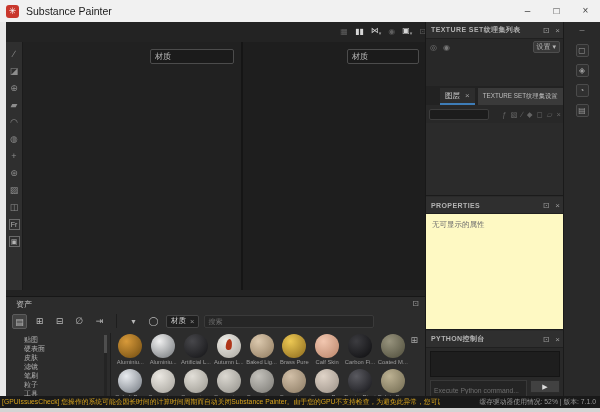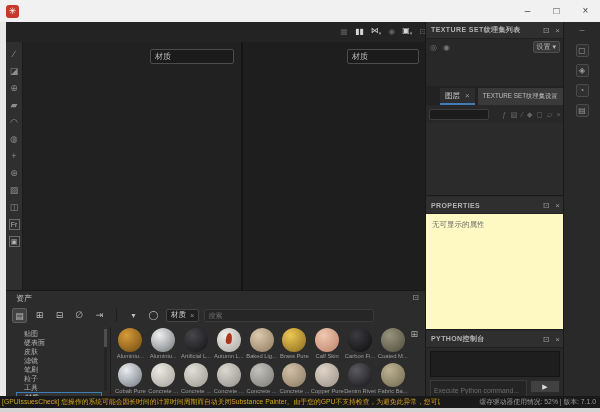--- a/index.html
+++ b/index.html
@@ -71,21 +71,21 @@
   .py-input::placeholder{color:#6d6d6d;}
   .py-run{width:32px;height:13px;background:#414141;border:1px solid #2b2b2b;color:#dcdcdc;font-size:7px;text-align:center;line-height:12px;}
 
   
   .rstrip{position:absolute;left:563px;top:22px;width:37px;height:374px;background:#292929;border-left:1px solid #1a1a1a;}
   .rstrip-dash{text-align:center;color:#8a8a8a;font-size:9px;height:16px;line-height:16px;}
   .rs-icons{display:flex;flex-direction:column;align-items:center;gap:7px;margin-top:6px;}
   .rs-ic{width:13px;height:13px;border:1px solid #4b4b4b;border-radius:2px;color:#9d9d9d;font-size:8px;text-align:center;line-height:12px;background:#303030;}
 
   
-  .assets{position:absolute;left:6px;top:290px;width:419px;height:106px;background:#2c2c2c;border-top:1px solid #171717;}
+  .assets{position:absolute;left:6px;top:296px;width:419px;height:106px;background:#2c2c2c;border-top:1px solid #171717;}
   .assets-title{position:absolute;left:10px;top:2px;font-size:8px;color:#c6c6c6;}
   .assets-popout{position:absolute;right:6px;top:2px;font-size:8px;color:#9a9a9a;}
   .assets-toolbar{position:absolute;left:6px;top:14px;height:20px;display:flex;align-items:center;gap:5px;}
   .as-ic{width:15px;height:15px;font-size:9px;color:#b9b9b9;text-align:center;line-height:15px;}
   .as-ic.active{background:#424242;border:1px solid #5c5c5c;border-radius:2px;}
   .as-sep{width:1px;height:14px;background:#1e1e1e;margin:0 4px;}
   .filter-chip{height:13px;background:#1f1f1f;border:1px solid #454545;border-radius:2px;display:flex;align-items:center;padding:0 4px;gap:4px;font-size:7.5px;color:#d0d0d0;}
   .filter-chip .x{color:#8f8f8f;}
   .assets-search{width:170px;height:13px;background:#262626;border:1px solid #3a3a3a;border-radius:2px;font-size:7px;color:#bbb;padding:0 3px;}
   .assets-search::placeholder{color:#6f6f6f;}
@@ -110,20 +110,21 @@
   .status-right{margin-left:auto;margin-right:4px;font-size:6.8px;color:#9b9b9b;white-space:nowrap;}
   .bottom-strip{position:absolute;left:0;top:408px;width:600px;height:4px;background:#d4d4d4;}
 </style>
 </head>
 <body>
 
 <div class="app">
 
   <div class="titlebar">
     <div class="logo">✳</div>
+    <div class="win-title">Substance Painter</div>
     <div class="win-btns">
       <div class="win-btn">–</div>
       <div class="win-btn">□</div>
       <div class="win-btn">×</div>
     </div>
   </div>
 
 
   <div class="vp-toolbar" id="vp-toolbar">
       <span class="vp-icon dim">▦</span>

